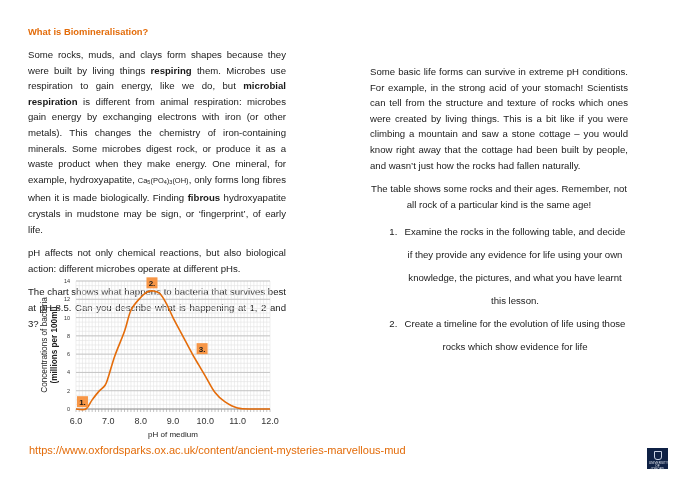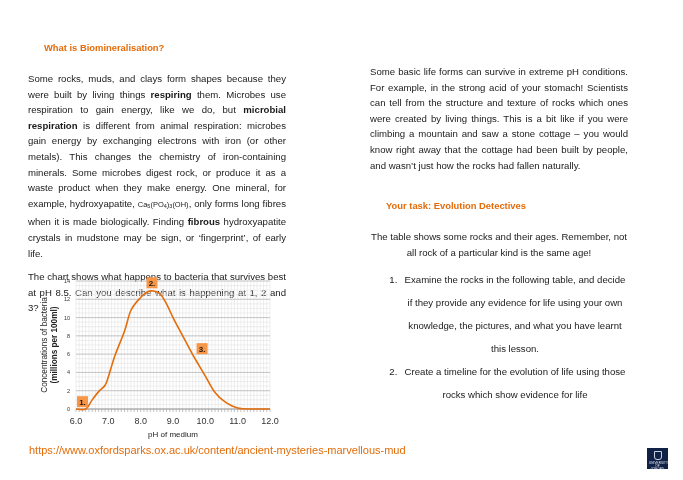--- a/index.html
+++ b/index.html
@@ -1,41 +1,42 @@
 <!DOCTYPE html>
 <html><head>
 <meta charset="utf-8">
 <style>
   html, body { margin: 0; padding: 0; background: #ffffff; }
   body { width: 683px; height: 480px; position: relative; overflow: hidden;
          font-family: "Liberation Sans", sans-serif; color: #1a1a1a; }
   .col { position: absolute; font-size: 9.6px; line-height: 15.6px; }
   .left { left: 28px; top: 25px; width: 258px; }
   .right { left: 370px; top: 64px; width: 258px; }
-  .heading { color: #e36c0a; font-weight: bold; font-size: 9.4px; margin: 16px; line-height: 14px; }
+  .heading { color: #e36c0a; font-weight: bold; font-size: 9.4px; margin: 0; line-height: 14px; }
   p { margin: 0; text-align: justify; }
   .p-gap { margin-top: 8px; }
   b { font-weight: bold; }
   .formula { font-size: 7.5px; }
   .formula sub { font-size: 5.5px; vertical-align: -1px; }
   ol { margin: 8px 0 0 0; padding-left: 30px; }
   ol li { padding-left: 2px; margin: 0; line-height: 23px; text-align: center; }
   .chart { position: absolute; left: 36px; top: 274px; width: 250px; height: 170px; }
   .chart svg text { font-family: "Liberation Sans", sans-serif; }
   .link { position: absolute; left: 29px; top: 444px; color: #e36c0a; font-size: 11px; }
   .logo { position: absolute; left: 647px; top: 448px; width: 21px; height: 21px; background: #0f2145; }
   .logo .crest { position: absolute; left: 7px; top: 3px; width: 6px; height: 7px; border: 1px solid #c9d2e4; border-radius: 0 0 3px 3px; }
   .logo .word { position: absolute; left: 2px; top: 14px; width: 17px; font-size: 3px; line-height: 3px; color: #e8ecf4; text-align: center; letter-spacing: 0.1px; }
 </style>
 </head>
 <body>
 
 <div class="col left">
   <h3 class="heading">What is Biomineralisation?</h3>
   <p class="p-gap"><span>Some rocks, muds, and clays form shapes because they were built by living things </span><b>respiring</b><span> them. Microbes use respiration to gain energy, like we do, but </span><b>microbial respiration</b><span> is different from animal respiration: microbes gain energy by exchanging electrons with iron (or other metals). This changes the chemistry of iron-containing minerals. Some microbes digest rock, or produce it as a waste product when they make energy. One mineral, for example, hydroxyapatite, </span><span class="formula"><span>Ca</span><sub>5</sub><span>(PO</span><sub>4</sub><span>)</span><sub>3</sub><span>(OH)</span></span><span>, only forms long fibres when it is made biologically. Finding </span><b>fibrous</b><span> hydroxyapatite crystals in mudstone may be sign, or ‘fingerprint’, of early life.</span></p>
+  <p class="p-gap">pH affects not only chemical reactions, but also biological action: different microbes operate at different pHs.</p>
   <p class="p-gap">The chart shows what happens to bacteria that survives best at pH 8.5. Can you describe what is happening at 1, 2 and 3?</p>
 </div>
 
 <div class="chart">
   <svg id="chart-svg" width="250" height="170" viewBox="0 0 250 170" xmlns="http://www.w3.org/2000/svg">
       <line x1="40" x2="40" y1="7" y2="135" stroke="#e2e2e2" stroke-width="0.6"></line>
       <line x1="43.23333333333332" x2="43.23333333333332" y1="7" y2="135" stroke="#e2e2e2" stroke-width="0.6"></line>
       <line x1="46.46666666666664" x2="46.46666666666664" y1="7" y2="135" stroke="#e2e2e2" stroke-width="0.6"></line>
       <line x1="49.69999999999997" x2="49.69999999999997" y1="7" y2="135" stroke="#e2e2e2" stroke-width="0.6"></line>
       <line x1="52.93333333333329" x2="52.93333333333329" y1="7" y2="135" stroke="#e2e2e2" stroke-width="0.6"></line>
@@ -219,21 +220,20 @@
       <text x="115.98333333333332" y="11.828571428571422" font-size="8" font-weight="bold" text-anchor="middle" fill="#1a1a1a">2.</text>
       <rect x="160.60000000000002" y="69.15714285714286" width="11" height="11" fill="#f79646"></rect>
       <text x="166.10000000000002" y="77.65714285714286" font-size="8" font-weight="bold" text-anchor="middle" fill="#1a1a1a">3.</text>
     </svg>
 </div>
 
 <div class="link">https://www.oxfordsparks.ox.ac.uk/content/ancient-mysteries-marvellous-mud</div>
 
 <div class="col right">
   <p>Some basic life forms can survive in extreme pH conditions. For example, in the strong acid of your stomach! Scientists can tell from the structure and texture of rocks which ones were created by living things. This is a bit like if you were climbing a mountain and saw a stone cottage – you would know right away that the cottage had been built by people, and wasn’t just how the rocks had fallen naturally.</p>
-  <h3 class="heading" style="margin-top:26px">Your task: Evolution Detectives</h3>
   <p class="p-gap" style="text-align:center">The table shows some rocks and their ages. Remember, not all rock of a particular kind is the same age!</p>
   <ol>
     <li>Examine the rocks in the following table, and decide if they provide any evidence for life using your own knowledge, the pictures, and what you have learnt this lesson.</li>
     <li>Create a timeline for the evolution of life using those rocks which show evidence for life</li>
   </ol>
 </div>
 
 <div class="logo">
   <div class="crest"></div>
   <div class="word">UNIVERSITY OF OXFORD</div>

